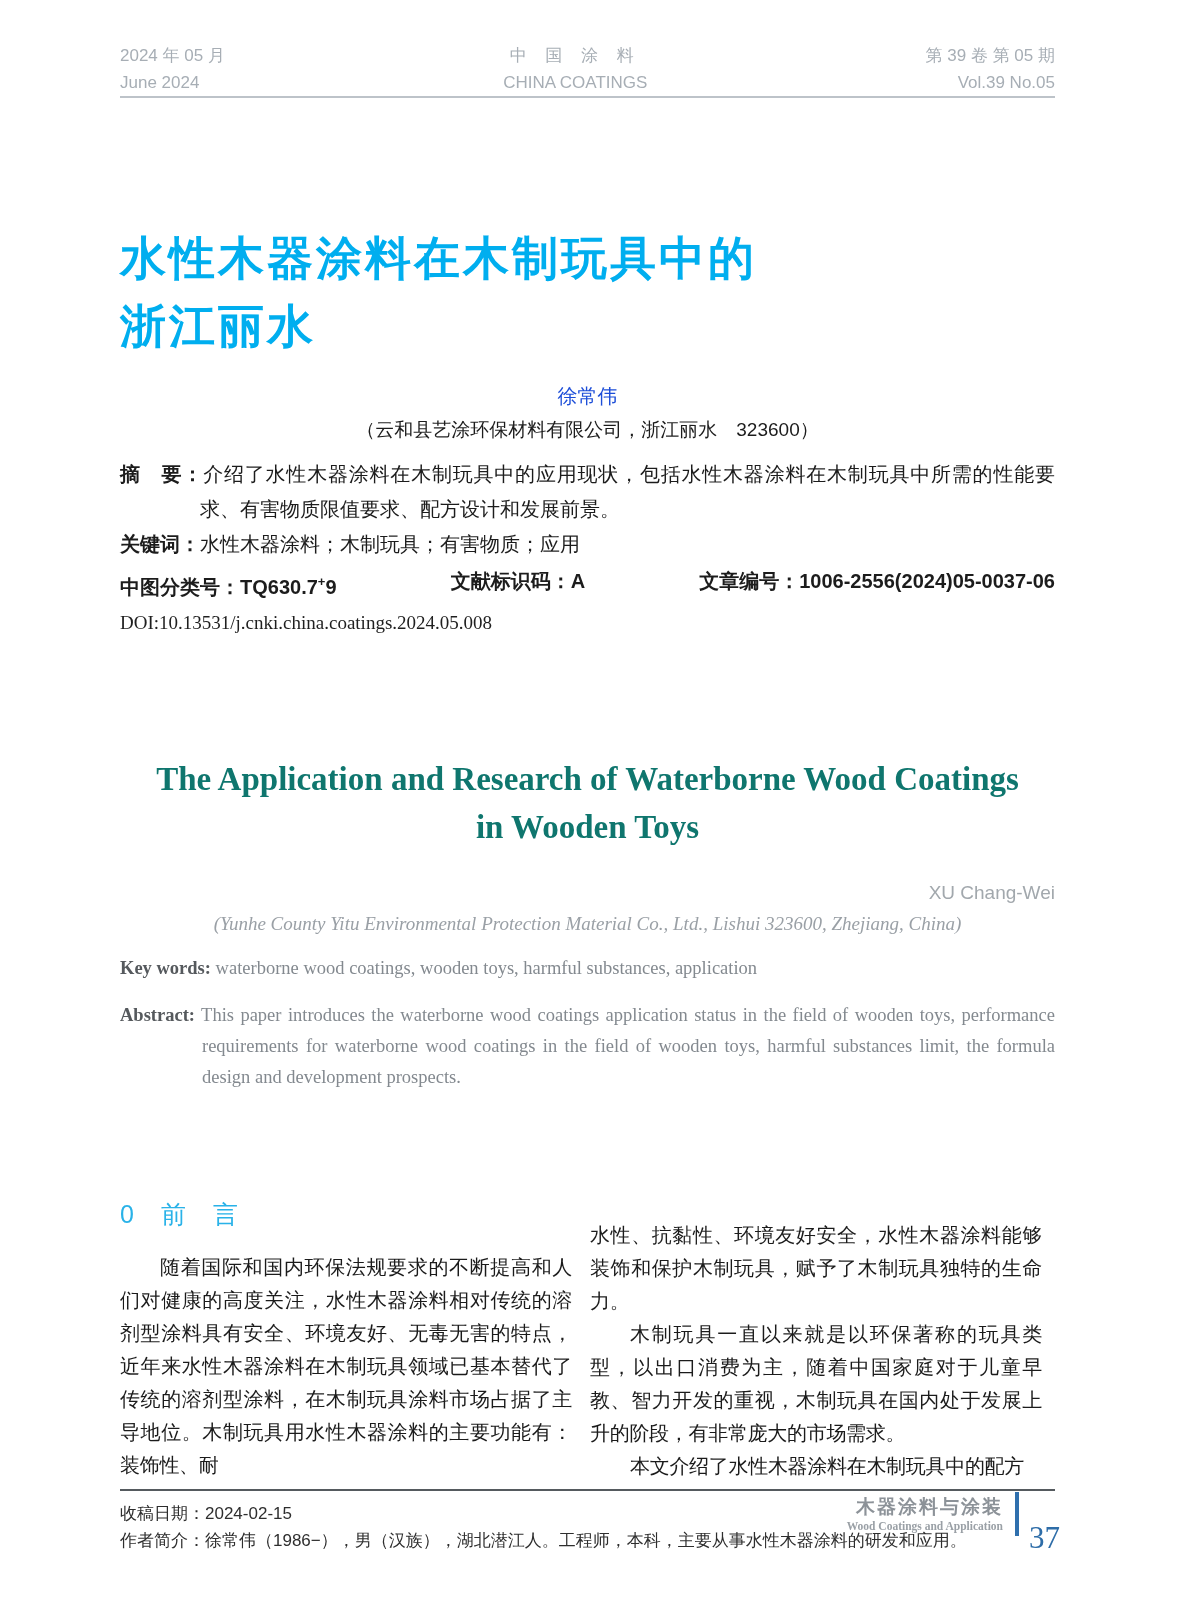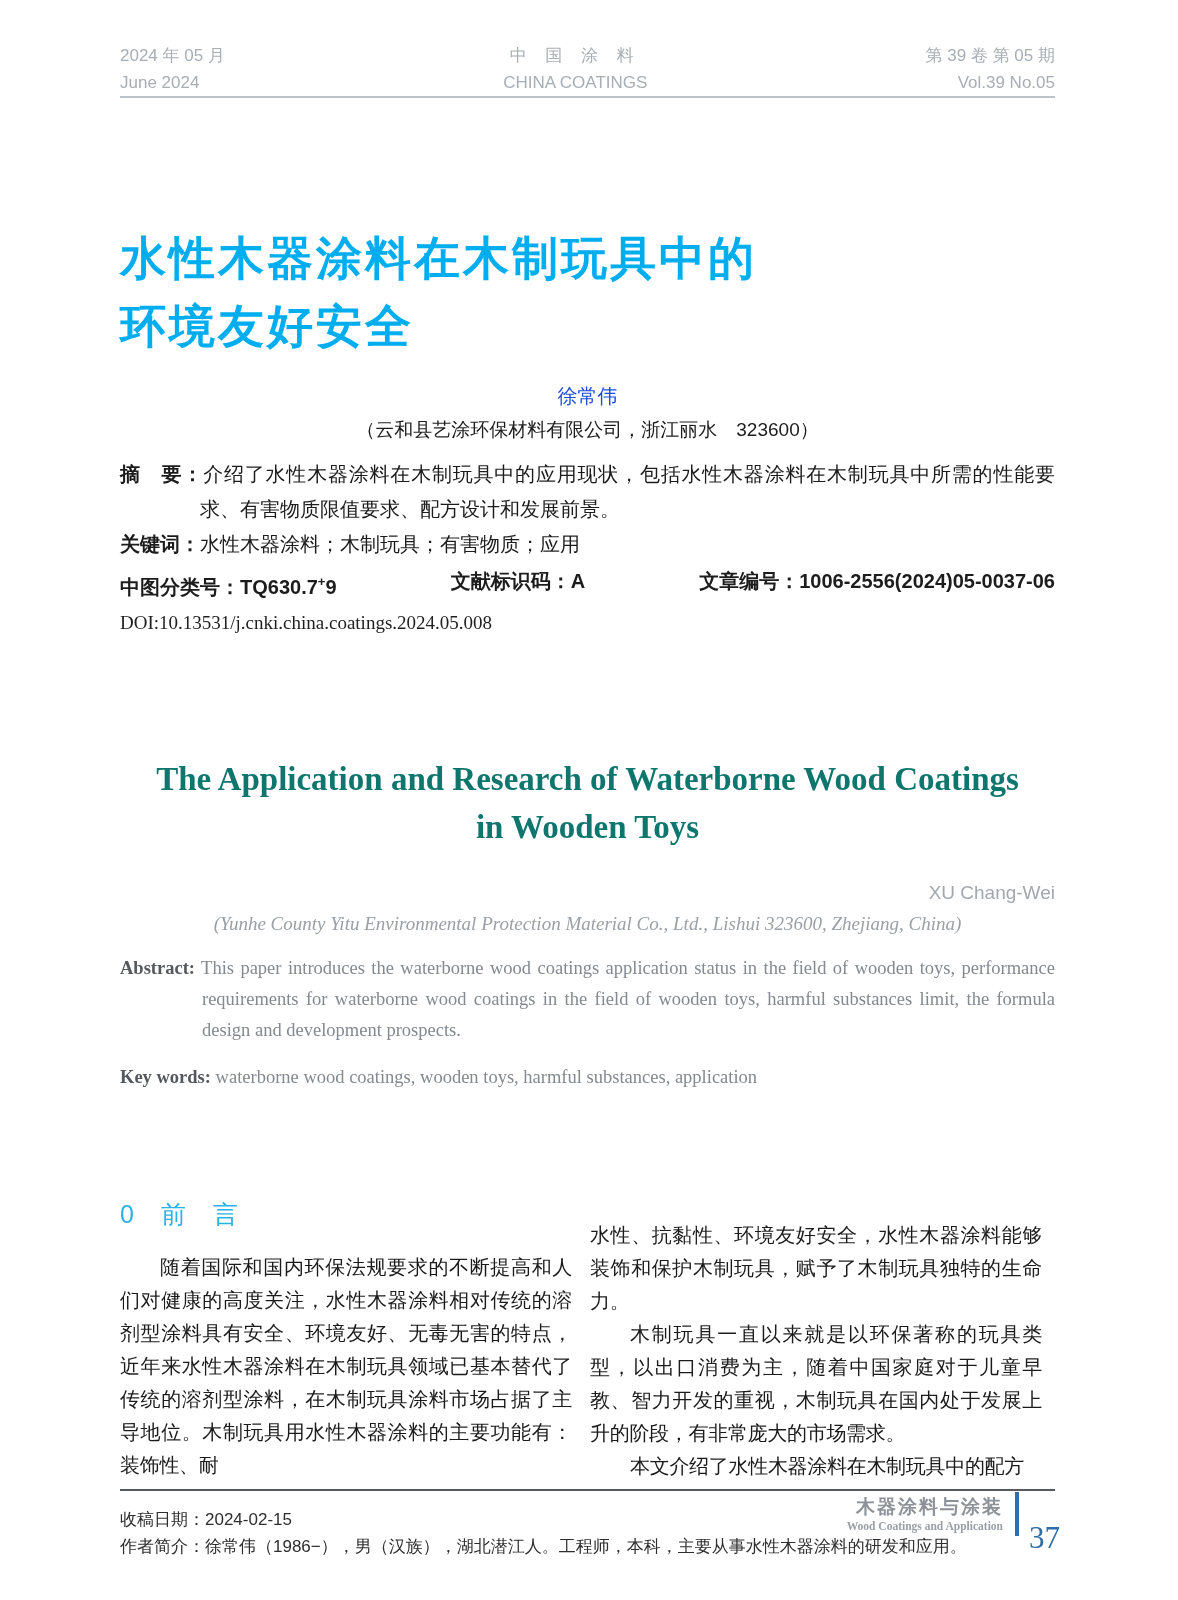--- a/index.html
+++ b/index.html
@@ -62,21 +62,21 @@
   .cols { margin-top: 105px; display: flex; gap: 18px; }
   .col { width: 452px; font-size: 20px; line-height: 33px; text-align: justify; color: #1b1b1b; letter-spacing: -0.3px; }
   .sec-head {
     color: #29B2E8; font-size: 25px; font-weight: normal;
     line-height: 32px; margin-bottom: 21px; letter-spacing: 1px;
   }
   .col p.indent { text-indent: 2em; }
   .col-right { padding-top: 21px; }
 
   
-  .footnote { margin-top: 6px; border-top: 2px solid #555a5e; padding-top: 15px;
+  .footnote { margin-top: 6px; border-top: 2px solid #555a5e; padding-top: 9px;
               font-size: 17px; line-height: 27px; color: #2e2e2e; }
 
   
   .pfooter {
     position: absolute; right: 118px; bottom: 40px;
     display: flex; align-items: center;
   }
   .pfooter .jnames { text-align: right; }
   .pfooter .jcn { font-size: 19px; font-weight: bold; color: #8c9298; letter-spacing: 2px; line-height: 24px; }
   .pfooter .jen { font-family: "Liberation Serif", serif; font-size: 11.5px; font-weight: bold;
@@ -99,21 +99,21 @@
       <div>CHINA COATINGS</div>
     </div>
     <div class="hdr-right">
       <div>第 39 卷  第 05 期</div>
       <div>Vol.39  No.05</div>
     </div>
   </div>
 
   <h1 class="title-cn">
     <span>水性木器涂料在木制玩具中的</span><br>
-    <span>环境友好安全</span>
+    <span>浙江丽水</span>
   </h1>
 
   <div class="author-cn">徐常伟</div>
   <div class="affil-cn">（云和县艺涂环保材料有限公司，浙江丽水　323600）</div>
 
   <div class="meta">
     <div class="hang">
       <span class="lbl-cn">摘　要：</span><span>介绍了水性木器涂料在木制玩具中的应用现状，包括水性木器涂料在木制玩具中所需的性能要求、有害物质限值要求、配方设计和发展前景。</span>
     </div>
     <div class="hang">
@@ -129,24 +129,24 @@
 
   <h2 class="title-en">
     <span>The Application and Research of Waterborne Wood Coatings</span><br>
     <span>in Wooden Toys</span>
   </h2>
 
   <div class="author-en">XU Chang-Wei</div>
   <div class="affil-en">(Yunhe County Yitu Environmental Protection Material Co., Ltd., Lishui 323600, Zhejiang, China)</div>
 
   <div class="abs-en">
-    <span class="lbl-en">Abstract:</span><span> This paper introduces the waterborne wood coatings application status in the field of wooden toys, performance requirements for waterborne wood coatings in the field of wooden toys, harmful substances limit, the formula design and development prospects.</span>
+    <span class="lbl-en">Key words:</span><span> waterborne wood coatings, wooden toys, harmful substances, application</span>
   </div>
   <div class="abs-en">
-    <span class="lbl-en">Key words:</span><span> waterborne wood coatings, wooden toys, harmful substances, application</span>
+    <span class="lbl-en">Abstract:</span><span> This paper introduces the waterborne wood coatings application status in the field of wooden toys, performance requirements for waterborne wood coatings in the field of wooden toys, harmful substances limit, the formula design and development prospects.</span>
   </div>
 
   <div class="cols">
     <div class="col">
       <h3 class="sec-head">0　前　言</h3>
       <p class="indent">随着国际和国内环保法规要求的不断提高和人们对健康的高度关注，水性木器涂料相对传统的溶剂型涂料具有安全、环境友好、无毒无害的特点，近年来水性木器涂料在木制玩具领域已基本替代了传统的溶剂型涂料，在木制玩具涂料市场占据了主导地位。木制玩具用水性木器涂料的主要功能有：装饰性、耐</p>
     </div>
     <div class="col col-right">
       <p>水性、抗黏性、环境友好安全，水性木器涂料能够装饰和保护木制玩具，赋予了木制玩具独特的生命力。</p>
       <p class="indent">木制玩具一直以来就是以环保著称的玩具类型，以出口消费为主，随着中国家庭对于儿童早教、智力开发的重视，木制玩具在国内处于发展上升的阶段，有非常庞大的市场需求。</p>

